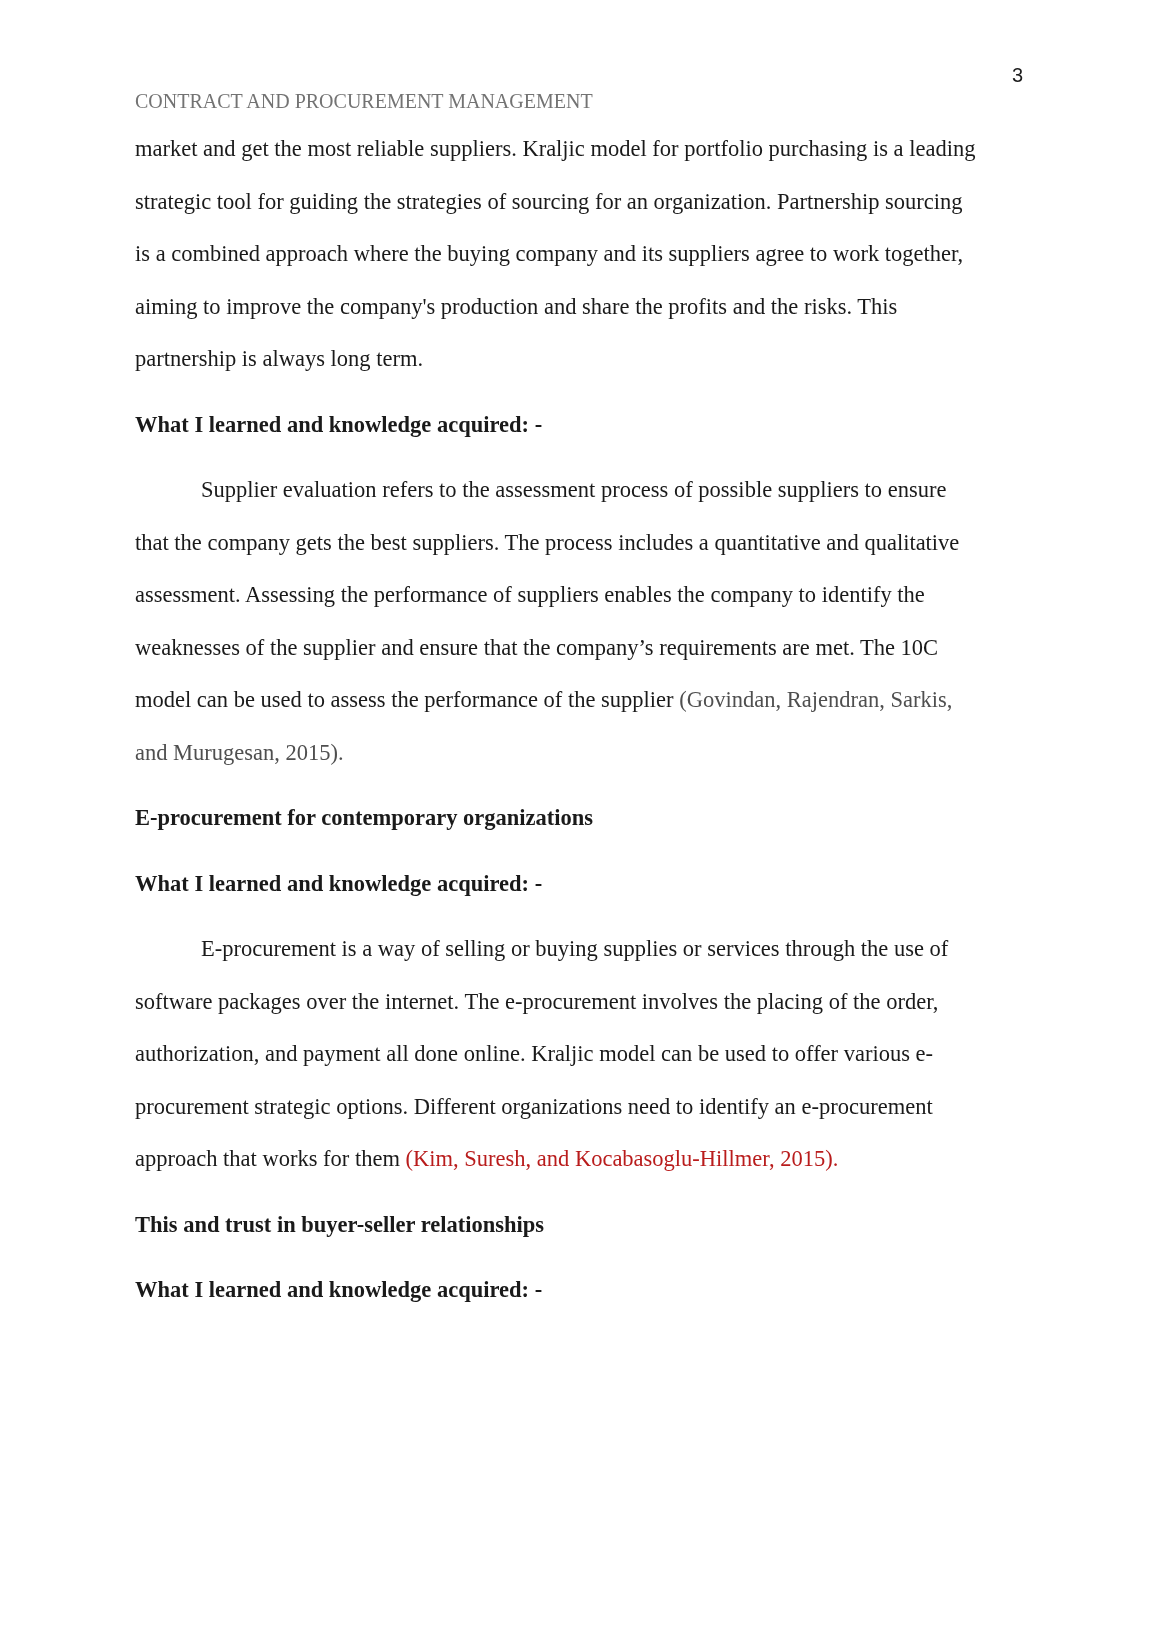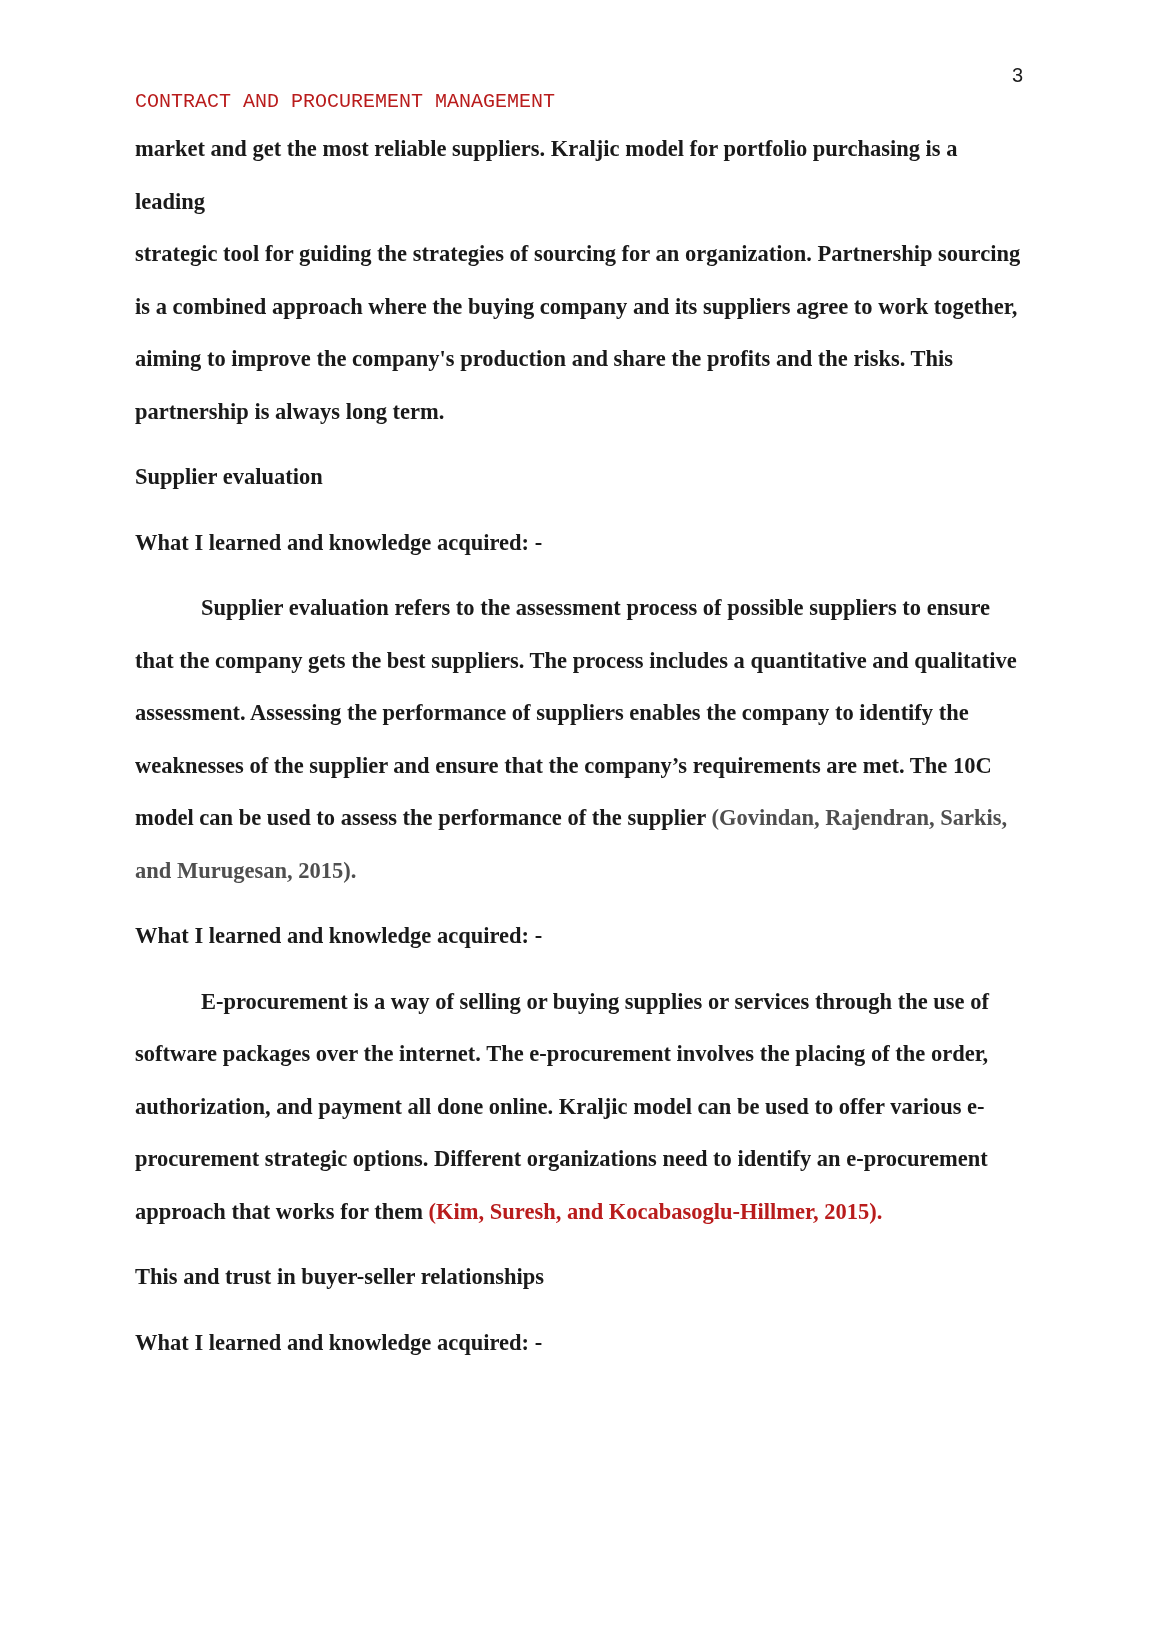--- a/index.html
+++ b/index.html
@@ -22,40 +22,39 @@
     width: 888px;
     text-align: right;
     font-family: "Liberation Sans", sans-serif;
     font-size: 20px;
     color: #1c1c1c;
   }
   .running-head {
     position: absolute;
     top: 90px;
     left: 135px;
-    font-family: Liberation Mono, monospace;
+    font-family: Liberation Serif, serif;
     font-size: 20px;
-    color: #b91c1c;
+    color: #737373;
     white-space: nowrap;
   }
   .body-text {
     position: absolute;
     top: 123px;
     left: 135px;
     width: 892px;
     font-family: "Liberation Serif", serif;
     font-size: 22.5px;
     line-height: 52.5px;
     color: #1a1a1a;
     text-align: left;
   }
   .para {
     margin: 0 0 13px 0;
     white-space: pre-line;
-    font-weight: bold;
   }
   .para.indent {
     text-indent: 66px;
   }
   .heading {
     margin: 0 0 13px 0;
     font-size: 22.5px;
     line-height: 52.5px;
     font-weight: bold;
     white-space: pre-line;
@@ -71,31 +70,31 @@
   <div class="running-head">CONTRACT AND PROCUREMENT MANAGEMENT</div>
 
   <div class="body-text">
 
     <p class="para"><span>market and get the most reliable suppliers. Kraljic model for portfolio purchasing is a leading
 strategic tool for guiding the strategies of sourcing for an organization. Partnership sourcing
 is a combined approach where the buying company and its suppliers agree to work together,
 aiming to improve the company's production and share the profits and the risks. This
 partnership is always long term.</span></p>
 
-    <h2 class="heading">Supplier evaluation</h2>
 
     <h3 class="heading">What I learned and knowledge acquired: -</h3>
 
     <p class="para indent"><span>Supplier evaluation refers to the assessment process of possible suppliers to ensure
 that the company gets the best suppliers. The process includes a quantitative and qualitative
 assessment. Assessing the performance of suppliers enables the company to identify the
 weaknesses of the supplier and ensure that the company’s requirements are met. The 10C
 model can be used to assess the performance of the supplier </span><span style="color: rgb(79, 79, 79);">(Govindan, Rajendran, Sarkis,
 and Murugesan, 2015).</span></p>
 
+    <h2 class="heading">E-procurement for contemporary organizations</h2>
 
     <h3 class="heading">What I learned and knowledge acquired: -</h3>
 
     <p class="para indent"><span>E-procurement is a way of selling or buying supplies or services through the use of
 software packages over the internet. The e-procurement involves the placing of the order,
 authorization, and payment all done online. Kraljic model can be used to offer various e-
 procurement strategic options. Different organizations need to identify an e-procurement
 approach that works for them </span><span style="color: #b91c1c;">(Kim, Suresh, and Kocabasoglu-Hillmer, 2015).</span></p>
 
     <h2 class="heading">This and trust in buyer-seller relationships</h2>

